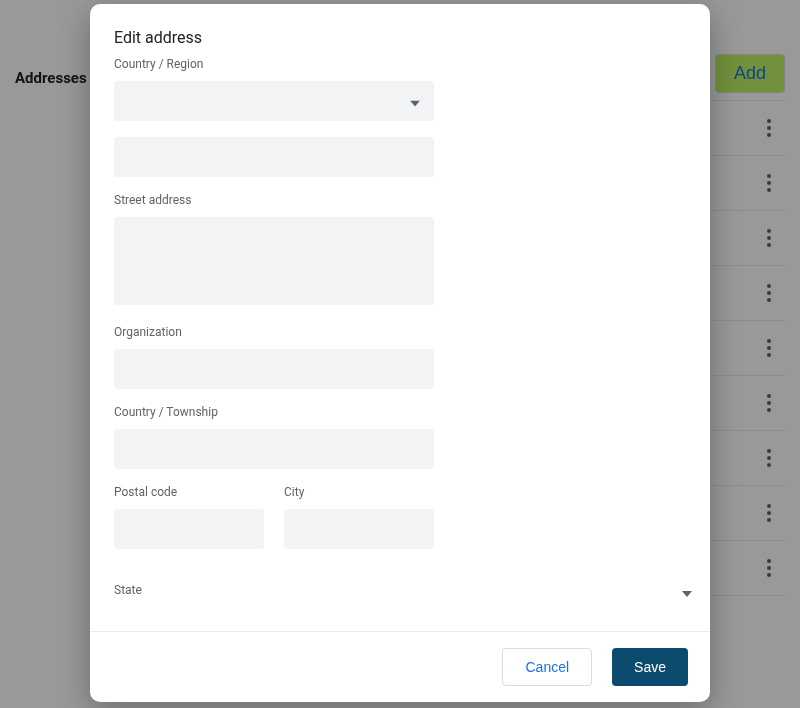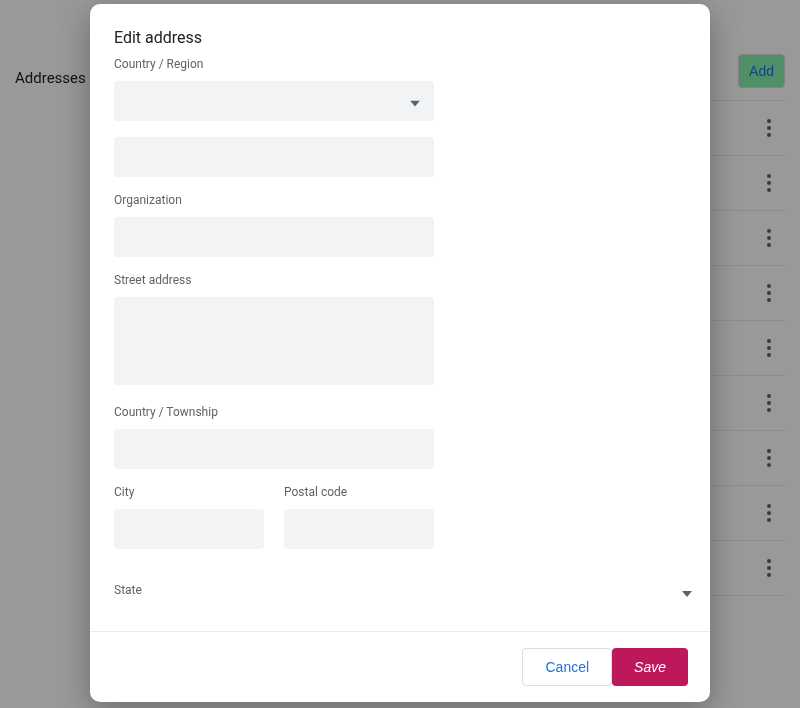--- a/index.html
+++ b/index.html
@@ -14,37 +14,37 @@
     
     
     .bg-page {
       position: absolute;
       inset: 0;
       background: #fff;
       padding: 0;
     }
     .bg-section-title {
       font-size: 15px;
-      font-weight: 400;
+      font-weight: 700;
       color: #202124;
       position: absolute;
       left: 15px;
       top: 69px;
     }
     .bg-add-button {
       position: absolute;
       right: 15px;
       top: 54px;
       border: 1px solid #dadce0;
       border-radius: 4px;
-      padding: 8px 10px;
+      padding: 8px 18px;
       color: #1a73e8;
-      font-size: 14px;
+      font-size: 18px;
       font-weight: 500;
-      background: #86efac;
+      background: #bef264;
     }
     .bg-list {
       position: absolute;
       left: 90px;
       right: 15px;
       top: 100px;
     }
     .bg-row {
       border-bottom: 1px solid #e8eaed;
       display: flex;
@@ -159,40 +159,39 @@
       position: absolute;
       right: -6px;
       bottom: 0;
       color: #5f6368;
     }
     
     .dialog-footer {
       border-top: 1px solid #e8eaed;
       display: flex;
       justify-content: flex-end;
-      gap: 0;
+      gap: 20px;
       padding: 16px 22px;
     }
     .btn {
       font-size: 14px;
       font-weight: 500;
       border-radius: 4px;
       padding: 10px 22px;
       cursor: pointer;
       border: none;
     }
     .btn-cancel {
       background: #fff;
       border: 1px solid #dadce0;
       color: #1a73e8;
     }
     .btn-save {
-      background: #be185d;
+      background: #0c4a6e;
       color: #fff;
-      font-style: italic;
     }
   </style>
 </head>
 <body>
 
 <div class="bg-page">
   <div class="bg-section-title">Addresses</div>
   <button class="bg-add-button">
     <span>Add</span>
   </button>
@@ -298,41 +297,41 @@
             </svg>
         </span>
       </div>
     </div>
 
     <div class="field">
       <input class="field-input" value="" style="">
     </div>
 
     <div class="field">
+      <label class="field-label">Street address</label>
+      <textarea class="field-textarea" value="" style=""></textarea>
+    </div>
+
+    <div class="field">
       <label class="field-label">Organization</label>
       <input class="field-input" value="" style="">
     </div>
 
     <div class="field">
-      <label class="field-label">Street address</label>
-      <textarea class="field-textarea" value="" style=""></textarea>
-    </div>
-
-    <div class="field">
       <label class="field-label">Country / Township</label>
       <input class="field-input" value="" style="">
     </div>
 
     <div class="row-two">
       <div class="field">
-        <label class="field-label">City</label>
+        <label class="field-label">Postal code</label>
         <input class="field-input field-small" value="" style="">
       </div>
       <div class="field">
-        <label class="field-label">Postal code</label>
+        <label class="field-label">City</label>
         <input class="field-input field-small" value="" style="">
       </div>
     </div>
 
     <div class="state-row">
       <label class="field-label" style="margin-bottom:0">State</label>
       <span class="state-caret">
         <svg width="10" height="6" viewBox="0 0 10 6">
             <path d="M0 0 L5 6 L10 0 Z" fill="#5f6368"></path>
           </svg>

